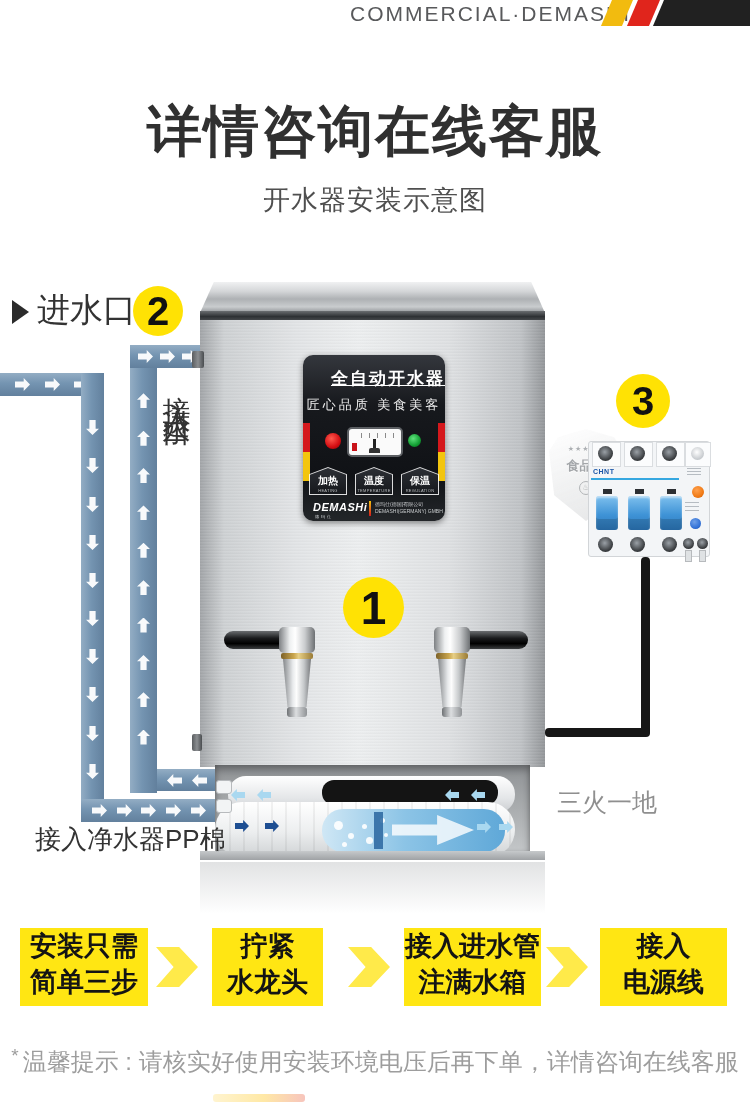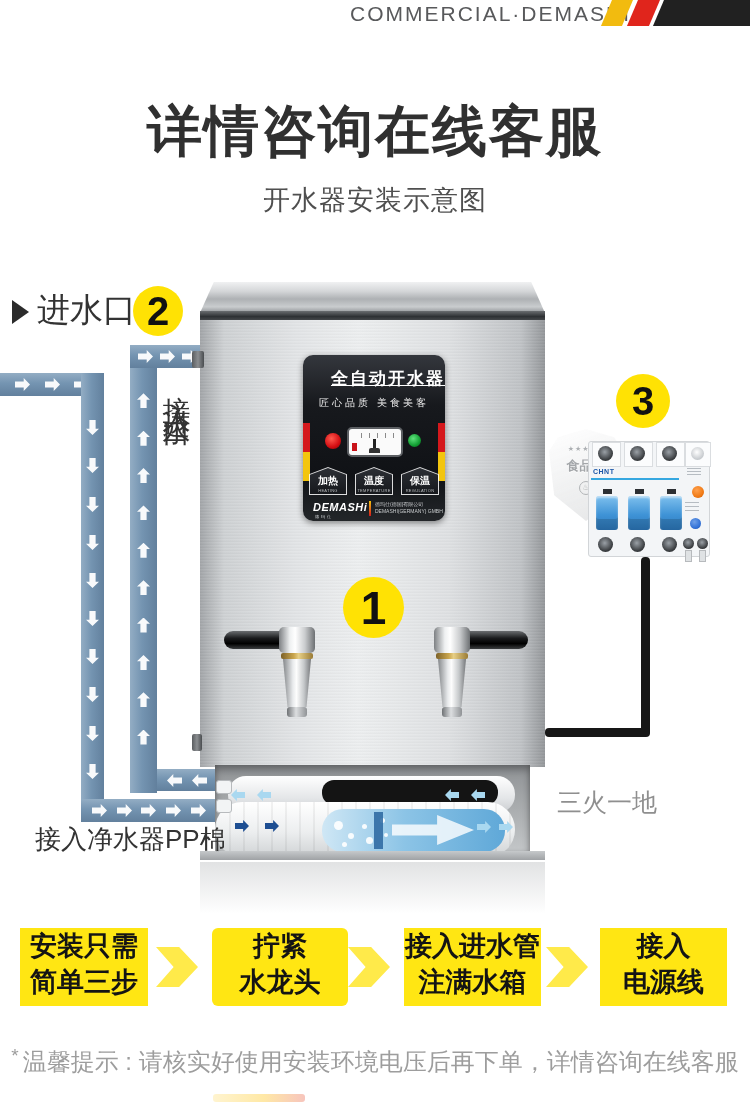--- a/index.html
+++ b/index.html
@@ -53,21 +53,21 @@
          linear-gradient(90deg,#a3a6a9 0,#cfd2d4 7%,#e3e5e7 28%,#edeff0 46%,#dfe1e3 72%,#c0c3c6 93%,#94979a 100%);}
   .fitting{position:absolute;background:linear-gradient(90deg,#5a5d60,#8b8e91 50%,#4a4d50);border-radius:2px;}
 
   
   .panel{position:absolute;left:303px;top:355px;width:142px;height:166px;border-radius:10px;
          background:linear-gradient(180deg,#34373d,#17191d 30%,#101216 72%,#232629);
          box-shadow:0 2px 6px rgba(0,0,0,.45);}
   .panel .ptitle{position:absolute;left:0;top:12px;width:100%;text-align:right;
                  color:#fff;font-size:17px;font-weight:700;letter-spacing:2px;text-decoration:underline;}
   .panel .pslogan{position:absolute;left:0;top:41px;width:100%;text-align:center;
-                  color:#eee;font-size:10px;letter-spacing:3px;}
+                  color:#eee;font-size:13px;letter-spacing:3px;}
   .sstripe{position:absolute;width:7px;height:29px;}
   .sstripe.red{background:#d5181c;} .sstripe.yel{background:#f3c50e;}
   .plight{position:absolute;border-radius:50%;}
   .plight.red{left:22px;top:78px;width:16px;height:16px;
               background:radial-gradient(circle at 40% 35%,#ff5a4e,#d30d12 60%,#7d0406);}
   .plight.grn{left:105px;top:79px;width:13px;height:13px;
               background:radial-gradient(circle at 40% 35%,#5fe27d,#129e33 60%,#065c18);}
   .gauge{position:absolute;left:44px;top:72px;width:56px;height:30px;background:#fafafa;
          border:2px solid #5c5f63;border-radius:5px;box-sizing:border-box;}
   .gauge .tick{position:absolute;top:4px;width:1px;height:5px;background:#8a8a8a;}
@@ -378,21 +378,21 @@
   <div class="voltage">
     <div>三火一地</div>
   </div>
   <div class="filterlabel">接入净水器PP棉</div>
 
   <div class="stepbox" style="left:20px;width:128px;">
     <div>安装只需</div>
       <div>简单三步</div>
   </div>
   <div class="chev" style="left:156px;"></div>
-  <div class="stepbox" style="left:212px;width:136px;border-radius:6px;">
+  <div class="stepbox" style="left:212px;width:111px;">
     <div>拧紧</div>
       <div>水龙头</div>
   </div>
   <div class="chev" style="left:348px;"></div>
   <div class="stepbox" style="left:404px;width:137px;">
     <div>接入进水管</div>
       <div>注满水箱</div>
   </div>
   <div class="chev" style="left:546px;"></div>
   <div class="stepbox" style="left:600px;width:127px;">

